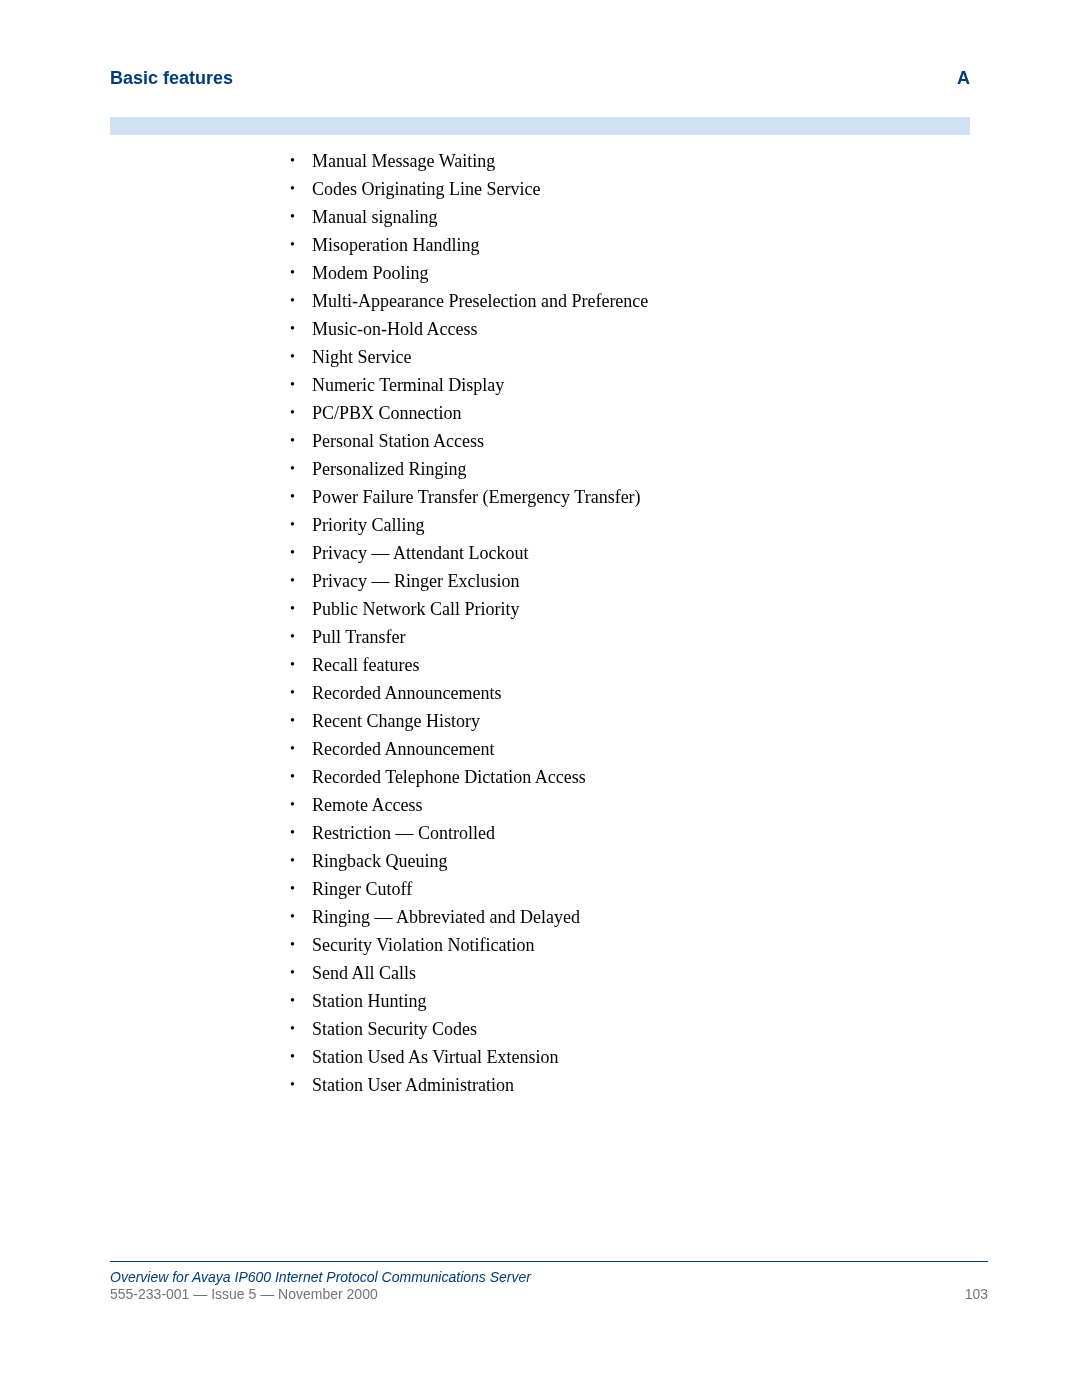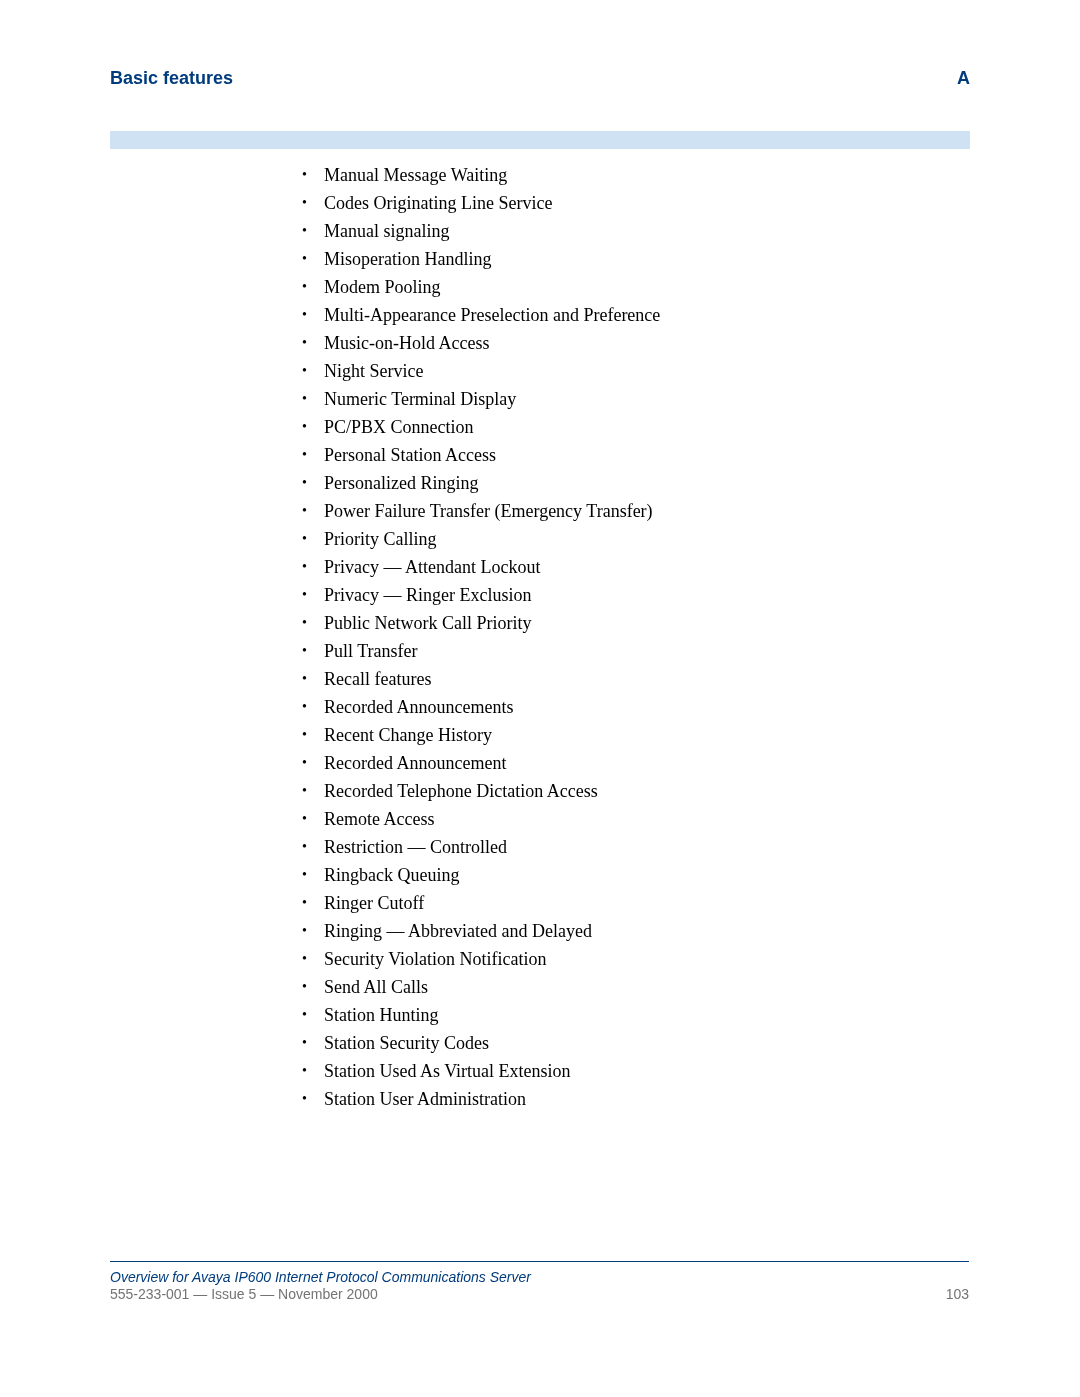--- a/index.html
+++ b/index.html
@@ -16,30 +16,30 @@
     box-sizing: border-box;
     padding: 68px 110px 0 110px;
   }
   .header-line {
     display: flex;
     justify-content: space-between;
     font-family: Arial, Helvetica, sans-serif;
     font-weight: bold;
     color: #003c7d;
     font-size: 18px;
-    margin-bottom: 42px;
+    margin-bottom: 28px;
   }
   .blue-bar {
     height: 18px;
     background: #cfe2f3;
     margin-bottom: 12px;
   }
   ul.feature-list {
     list-style: none;
-    margin: 12px;
+    margin: 0;
     padding: 0 0 0 180px;
   }
   ul.feature-list li {
     position: relative;
     padding-left: 22px;
     font-size: 18px;
     line-height: 28px;
     color: #000;
     font-family: "Times New Roman", Times, serif;
   }
@@ -48,21 +48,21 @@
     position: absolute;
     left: 0;
     top: 0;
     color: #000;
     font-size: 14px;
     line-height: 28px;
   }
   .footer {
     position: absolute;
     left: 110px;
-    right: 111px;
+    right: 92px;
     bottom: 95px;
   }
   .footer-rule {
     border-top: 1px solid #003c7d;
     margin-bottom: 6px;
   }
   .footer-text {
     font-family: Arial, Helvetica, sans-serif;
     font-style: italic;
     color: #003c7d;

